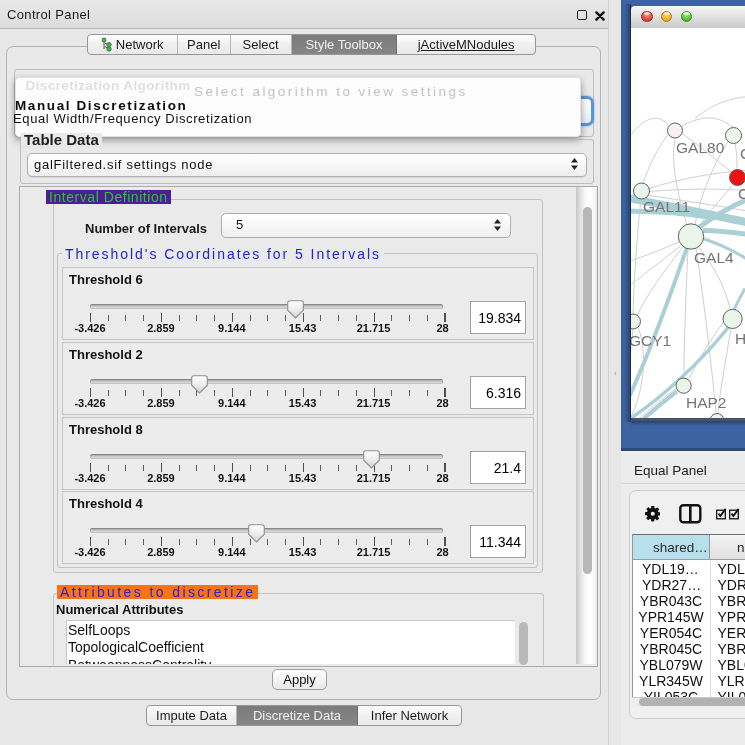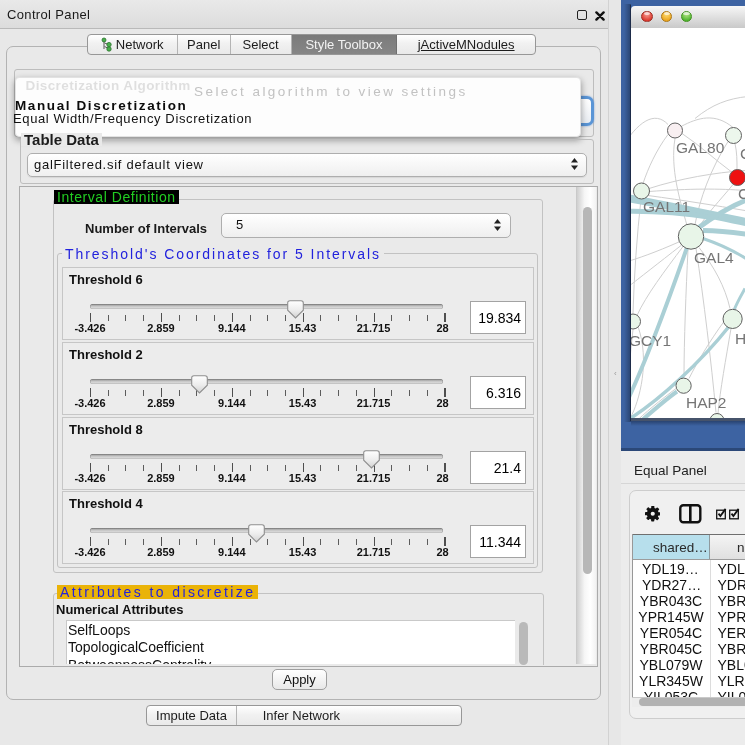--- a/index.html
+++ b/index.html
@@ -36,30 +36,30 @@
 <div class="gb" style="left:14px;top:69px;width:578px;height:66px;"></div>
 <div class="abs" style="left:555px;top:96px;width:33px;height:24px;border:3px solid #5a95d6;border-radius:7px;background:linear-gradient(#ffffff,#e9edf2);box-shadow:0 0 2px rgba(90,140,210,.8);"></div>
 <div class="abs" style="left:15px;top:77px;width:564px;height:57.5px;background:#fdfdfd;border-radius:4px;border:1px solid #e2e2e2;box-shadow:0 3px 7px rgba(0,0,0,0.4);"></div>
 <div class="abs" style="left:25.5px;top:77.5px;font-size:13.5px;font-weight:bold;letter-spacing:0.4px;color:rgba(70,70,70,0.16);">Discretization Algorithm</div>
 <div class="abs" style="left:194px;top:84px;font-size:13.5px;color:#c2c2c2;letter-spacing:2.45px;">Select algorithm to view settings</div>
 <div class="abs" style="left:15px;top:97.5px;font-size:13.5px;font-weight:bold;letter-spacing:1.6px;color:#0c0c0c;">Manual Discretization</div>
 <div class="abs" style="left:13px;top:110.5px;font-size:13px;letter-spacing:0.62px;color:#111;">Equal Width/Frequency Discretization</div>
 <div class="gb" style="left:20px;top:139px;width:572px;height:43px;"></div>
 <div class="gblab" style="left:21px;top:133px;background:#e9e9e9;font-weight:bold;color:#1c1c1c;">Table Data</div>
 <div class="abs" style="left:27px;top:153px;width:558px;height:22px;border:1px solid #aeaeae;border-radius:5px;background:linear-gradient(#ffffff,#efefef);box-shadow:0 1px 1px rgba(0,0,0,0.08);"></div>
-<div class="abs" style="left:34px;top:157px;font-size:13px;letter-spacing:0.72px;color:#111;">galFiltered.sif default view</div>
+<div class="abs" style="left:34px;top:157px;font-size:13px;letter-spacing:0.72px;color:#111;">galFiltered.sif settings node</div>
 <svg class="abs" style="left:570px;top:157.0px" width="9.0" height="14" viewBox="0 0 9 14">
     <path d="M4.5 1 L8 5.4 H1 Z" fill="#222"></path>
     <path d="M4.5 13 L8 8.6 H1 Z" fill="#222"></path>
   </svg>
 <div class="abs" style="left:19px;top:186px;width:577px;height:479px;border:1px solid #ababab;background:#eaeaea;"></div>
 <div class="abs" style="left:576px;top:187px;width:19px;height:477px;background:linear-gradient(to right,#cfcfcf,#f6f6f6 40%,#ffffff 70%,#f2f2f2);border-left:1px solid #c9c9c9;"></div>
 <div class="abs" style="left:582.5px;top:207px;width:9px;height:367px;background:#b7b7b7;border-radius:4.5px;"></div>
 <div class="gb" style="left:53px;top:199px;width:488px;height:372px;border-color:#c2c2c2;"></div>
-<div class="gblab" style="left:54px;top:190px;background:#000000;color:#22cc22;font-size:14px;letter-spacing:0.55px;line-height:14px;">Interval Definition</div>
+<div class="gblab" style="left:46px;top:190px;background:#4c1d95;color:#22cc22;font-size:14px;letter-spacing:0.55px;line-height:14px;">Interval Definition</div>
 <div class="abs" style="left:85px;top:221px;font-size:13px;font-weight:bold;color:#1a1a1a;">Number of Intervals</div>
 <div class="abs" style="left:221px;top:213px;width:288px;height:23px;border:1px solid #aeaeae;border-radius:5px;background:linear-gradient(#ffffff,#efefef);"></div>
 <div class="abs" style="left:236px;top:217px;font-size:13px;color:#111;">5</div>
 <svg class="abs" style="left:493px;top:217.5px" width="9.0" height="14" viewBox="0 0 9 14">
     <path d="M4.5 1 L8 5.4 H1 Z" fill="#222"></path>
     <path d="M4.5 13 L8 8.6 H1 Z" fill="#222"></path>
   </svg>
 <div class="gb" style="left:57px;top:253px;width:479px;height:313px;border-color:#c2c2c2;"></div>
 <div class="gblab" style="left:62px;top:247px;background:#eaeaea;color:#2222dd;font-size:14px;letter-spacing:1.95px;line-height:14px;">Threshold's Coordinates for 5 Intervals</div>
 <div class="abs" style="left:62px;top:267px;width:470px;height:71px;border:1px solid #c6c6c6;background:#ececec;"></div>
@@ -226,31 +226,32 @@
         <stop offset="1" stop-color="#d2d2d2"></stop>
       </linearGradient>
     </defs>
     <path d="M3 0.7 H14 Q16.3 0.7 16.3 3 V10.2 L8.5 18 L0.7 10.2 V3 Q0.7 0.7 3 0.7 Z" fill="url(#tg256524)" stroke="#8f8f8f" stroke-width="1.1"></path>
   </svg>
 <div class="abs" style="left:470px;top:524.5px;width:56px;height:33px;background:#fff;border:1.5px solid #a3a3a3;box-sizing:border-box;"></div>
 <div class="abs" style="left:470px;top:534px;width:51px;text-align:right;font-size:14px;color:#000;">11.344</div>
 <div class="abs" style="left:19px;top:580px;width:577px;height:85px;overflow:hidden;">
 <div class="gb" style="left:33.7px;top:13px;width:489px;height:100px;border-color:#c2c2c2;"></div>
 </div>
-<div class="gblab" style="left:57px;top:584.5px;background:#eab308;color:#2222dd;font-size:14px;letter-spacing:2.4px;line-height:14px;">Attributes to discretize</div>
+<div class="gblab" style="left:57px;top:584.5px;background:#f97316;color:#2222dd;font-size:14px;letter-spacing:2.4px;line-height:14px;">Attributes to discretize</div>
 <div class="abs" style="left:56px;top:601.5px;font-size:13px;font-weight:bold;color:#111;">Numerical Attributes</div>
 <div class="abs" style="left:66px;top:620px;width:449px;height:44px;background:#ffffff;border-top:1px solid #c9c9c9;border-left:1px solid #c9c9c9;overflow:hidden;box-sizing:border-box;">
     <div style="position:absolute;left:1px;top:0.5px;font-size:14px;color:#111;line-height:17.6px;">SelfLoops<br>TopologicalCoefficient<br>BetweennessCentrality</div>
   </div>
 <div class="abs" style="left:518.5px;top:621.5px;width:9px;height:43px;background:#b9b9b9;border-radius:4.5px;"></div>
 <div class="abs" style="left:272px;top:669px;width:55px;height:21px;border:1px solid #9f9f9f;border-radius:5px;background:linear-gradient(#ffffff,#e8e8e8);box-sizing:border-box;"></div>
 <div class="abs" style="left:272px;top:672px;width:55px;text-align:center;font-size:13px;color:#111;">Apply</div>
 <div class="seg" style="left:146px;top:705px;width:314px;">
     <div class="s" style="width:89px;">Impute Data</div>
-    <div class="s" style="width:103px;text-align:right;">Infer Network</div>
+    <div class="s sel" style="width:120px;">Discretize Data</div>
+    <div class="s" style="width:103px;">Infer Network</div>
   </div>
 <div class="abs" style="left:608px;top:0;width:12.5px;height:745px;background:#e7e7e7;border-left:1px solid #d2d2d2;"></div>
 <div class="abs" style="left:614px;top:369px;width:6px;height:6px;color:#9a9a9a;font-size:8px;">‹</div>
 <div class="abs" style="left:620.5px;top:0;width:124.5px;height:451px;background:#3d63a2;"></div>
 <div class="abs" style="left:620.5px;top:448px;width:124.5px;height:3px;background:#2b4878;"></div>
 <div class="abs" style="left:624px;top:4px;width:7px;height:418px;background:linear-gradient(to right,rgba(20,30,50,0),rgba(15,25,45,0.45));"></div>
 <div class="abs" style="left:629.6px;top:5px;width:1.6px;height:416px;background:rgba(25,35,60,0.75);"></div>
 <div class="abs" style="left:631px;top:5.5px;width:114px;height:22px;background:linear-gradient(#f7f7f7,#c9c9c9);border-bottom:1px solid #7a7a7a;border-top-left-radius:4px;"></div>
 <div class="abs" style="left:641.3px;top:10.5px;width:11.4px;height:11.4px;border-radius:50%;background:radial-gradient(circle at 50% 28%, #f59a90 0%, #dc382d 75%);border:0.8px solid #9c2d24;box-sizing:border-box;"></div>
 <div class="abs" style="left:643.8px;top:11.6px;width:6.4px;height:3.4px;border-radius:50%;background:rgba(255,255,255,0.65);"></div>

